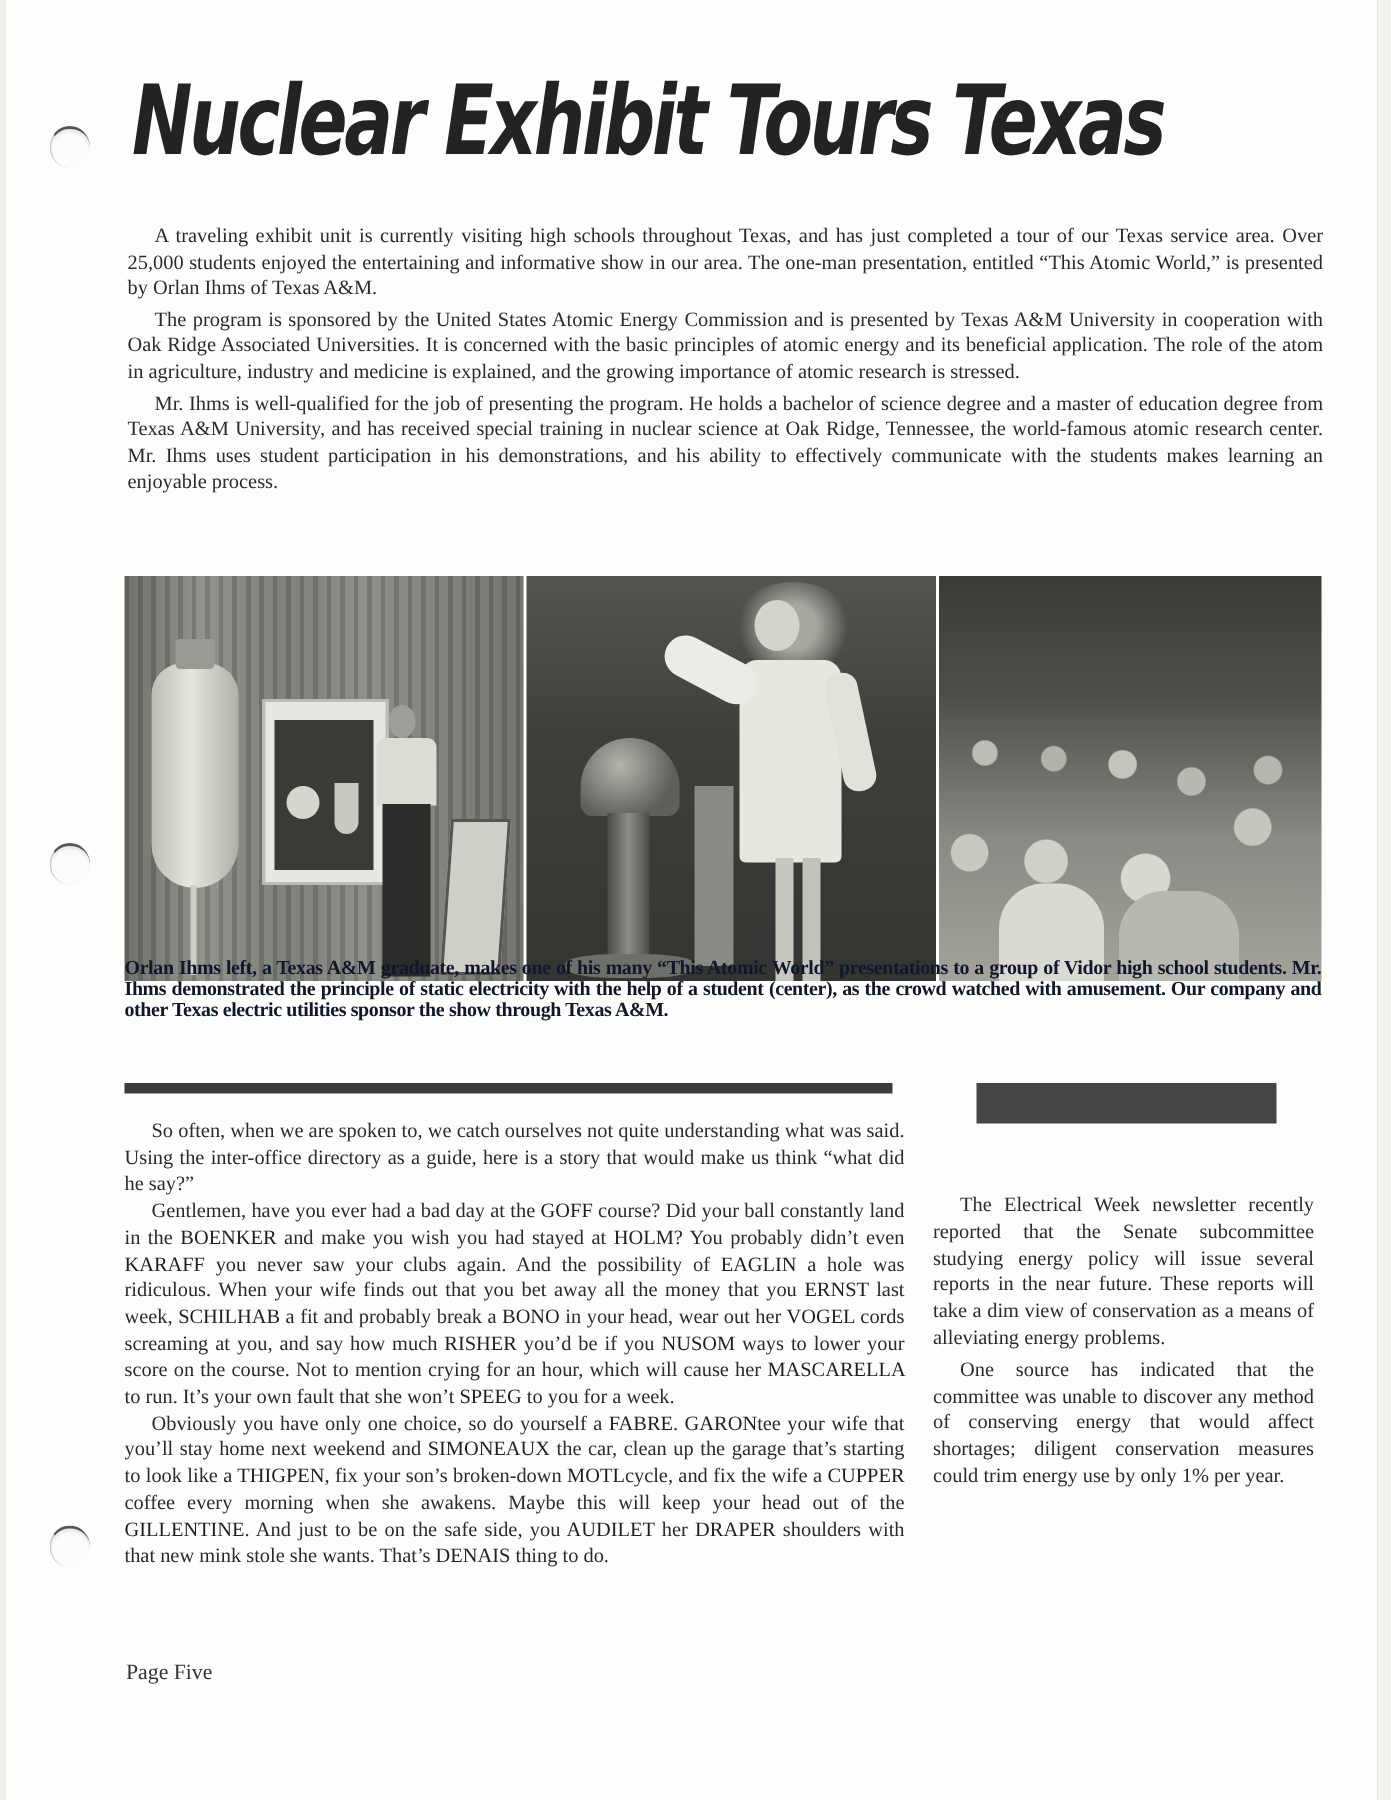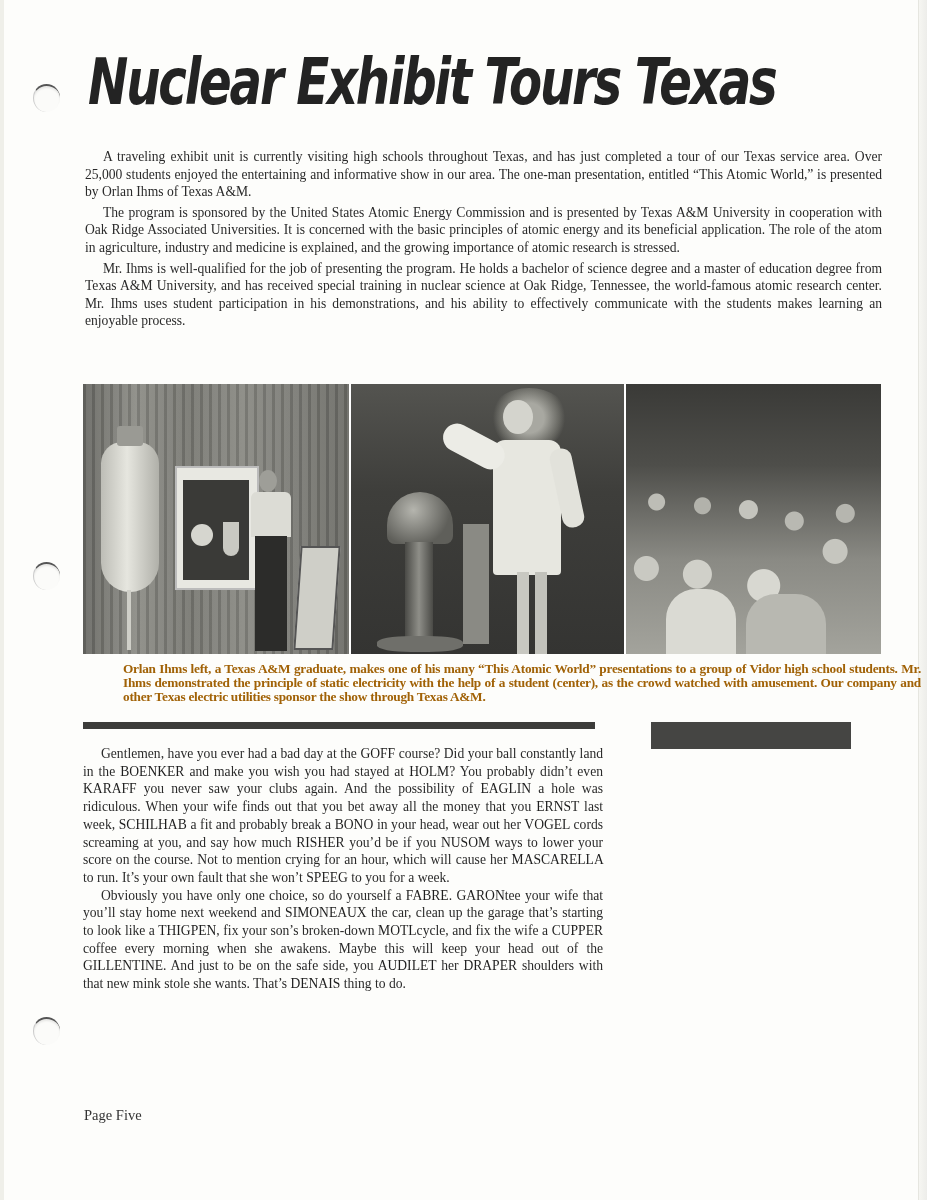--- a/index.html
+++ b/index.html
@@ -47,25 +47,24 @@
     .photo { position: relative; overflow: hidden; height: 270px; }
     .photo-1 { width: 266px; background: linear-gradient(90deg,#6b6b66 0,#8d8d87 20%,#7a7a74 40%,#8a8a84 60%,#6e6e69 100%); }
     .photo-2 { width: 273px; background: linear-gradient(180deg,#545450 0,#3e3e3b 40%,#343432 100%); }
     .photo-3 { width: 255px; background: linear-gradient(180deg,#3a3a37 0,#4e4e4a 30%,#8a8a84 65%,#a3a39c 100%); }
     .curtain {
       position: absolute; inset: 0;
       background: repeating-linear-gradient(90deg, rgba(0,0,0,0.12) 0 3px, rgba(255,255,255,0.05) 3px 9px);
     }
     .ph-shape { position: absolute; }
     .caption {
-      position: absolute; left: 83px; top: 662px; width: 798px;
+      position: absolute; left: 83px; top: 638px; width: 798px;
       font-size: 13.3px; line-height: 14px; font-weight: bold;
       text-align: justify; letter-spacing: -0.25px;
-      color: #a16207;
-      margin-left: 40px;
+      color: #0f172a;
     }
     .bar-left {
       position: absolute; left: 83px; top: 722px; width: 512px; height: 7px;
       background: #3c3c3a;
     }
     .bar-right {
       position: absolute; left: 651px; top: 722px; width: 200px; height: 27px;
       background: #454543;
     }
     .story {
@@ -151,20 +150,23 @@
     <div class="ph-shape" style="left:40px;top:205px;width:70px;height:65px;background:#dadad3;border-radius:30px 30px 0 0;"></div>
   </div>
 </div>
 
 <div class="caption">Orlan Ihms  left, a Texas A&amp;M graduate, makes one of his many “This Atomic World” presentations to a group of Vidor high school students. Mr. Ihms demonstrated the principle of static electricity with the help of a student (center), as the crowd watched with amusement. Our company and other Texas electric utilities sponsor the show through Texas A&amp;M.</div>
 
 <div class="bar-left"></div>
 <div class="bar-right"></div>
 
 <div class="story">
+  <p>So often, when we are spoken to, we catch ourselves not quite understanding what was said. Using the inter-office directory as a guide, here is a story that would make us think “what did he say?”</p>
   <p id="story-p2">Gentlemen, have you ever had a bad day at the <b>GOFF</b> course? Did your ball constantly land in the <b>BOENKER</b> and make you wish you had stayed at <b>HOLM</b>? You probably didn’t even <b>KARAFF</b> you never saw your clubs again. And the possibility of <b>EAGLIN</b> a hole was ridiculous. When your wife finds out that you bet away all the money that you <b>ERNST</b> last week, <b>SCHILHAB</b> a fit and probably break a <b>BONO</b> in your head, wear out her <b>VOGEL</b> cords screaming at you, and say how much <b>RISHER</b> you’d be if you <b>NUSOM</b> ways to lower your score on the course. Not to mention crying for an hour, which will cause her <b>MASCARELLA</b> to run. It’s your own fault that she won’t <b>SPEEG</b> to you for a week.</p>
   <p id="story-p3">Obviously you have only one choice, so do yourself a <b>FABRE</b>. <b>GARON</b>tee your wife that you’ll stay home next weekend and <b>SIMONEAUX</b> the car, clean up the garage that’s starting to look like a <b>THIGPEN</b>, fix your son’s broken-down <b>MOTL</b>cycle, and fix the wife a <b>CUPPER</b> coffee every morning when she awakens. Maybe this will keep your head out of the <b>GILLENTINE</b>. And just to be on the safe side, you <b>AUDILET</b> her <b>DRAPER</b> shoulders with that new mink stole she wants. That’s <b>DENAIS</b> thing to do.</p>
 </div>
 
 <div class="side">
+  <p>The Electrical Week newsletter recently reported that the Senate subcommittee studying energy policy will issue several reports in the near future. These reports will take a dim view of conservation as a means of alleviating energy problems.</p>
+  <p>One source has indicated that the committee was unable to discover any method of conserving energy that would affect shortages; diligent conservation measures could trim energy use by only 1% per year.</p>
 </div>
 
 <div class="footer">Page Five</div>
 
 </body></html>

